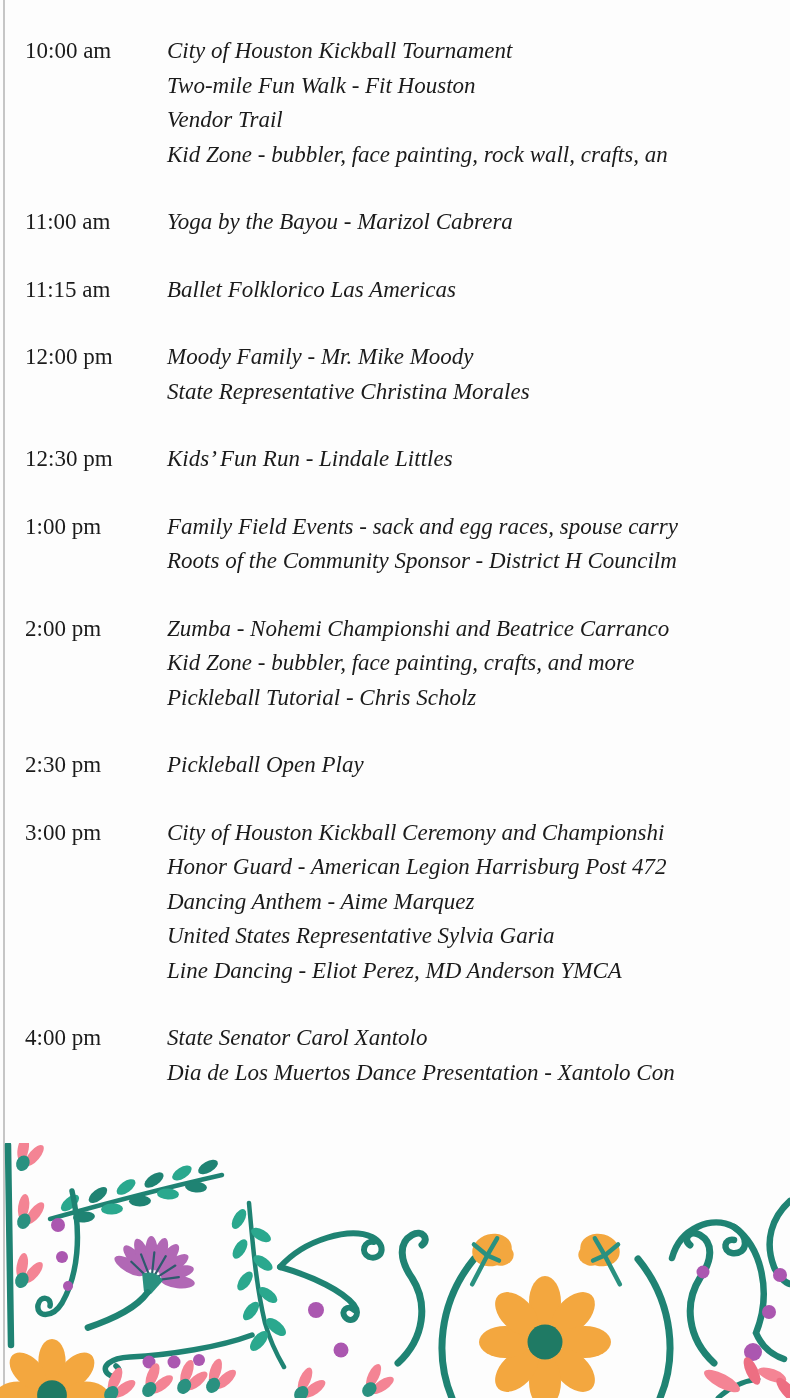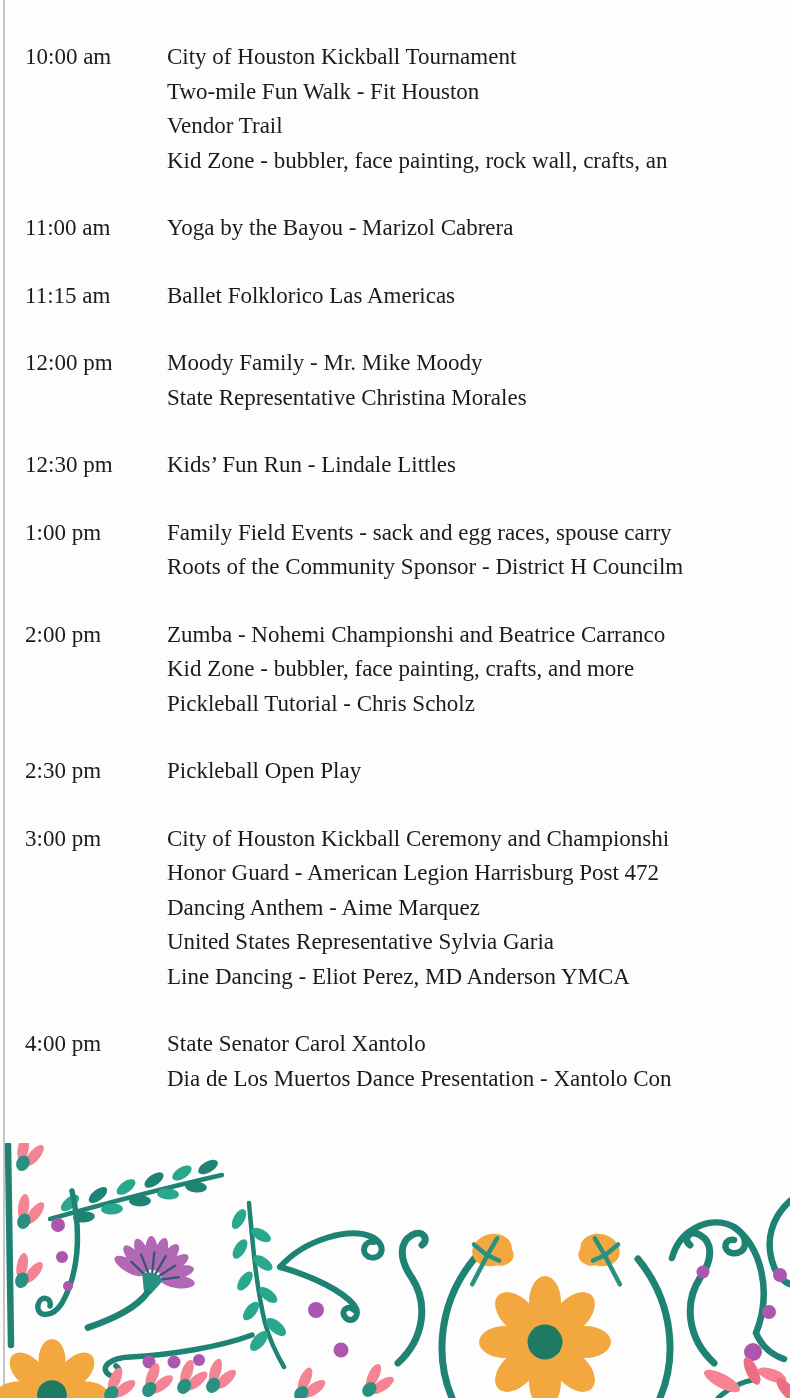--- a/index.html
+++ b/index.html
@@ -9,32 +9,32 @@
     position: relative;
     background: #fdfdfd;
     font-family: "Liberation Serif", "DejaVu Serif", serif;
   }
   .edge-line {
     position: absolute; left: 3px; top: 0;
     width: 2px; height: 100%;
     background: #c6c6c6;
   }
   .schedule {
-    position: absolute; left: 25px; top: 34px; right: 0; margin-top: 6px;
+    position: absolute; left: 25px; top: 34px; right: 0;
   }
   .row {
     display: flex;
     margin-bottom: 33px;
     color: #1b1b1b;
     font-size: 23px;
     line-height: 34.5px;
   }
   .time { flex: 0 0 142px; width: 142px; white-space: nowrap; }
   .events { flex: 1 1 auto; min-width: 0; }
-  .event-line { white-space: nowrap; }
+  .event-line { white-space: nowrap; font-style: italic; }
   .floral {
     position: absolute; left: 0; bottom: 0;
     width: 790px; height: 255px; display: block;
   }
 </style>
 </head>
 <body>
 
 <div class="edge-line"></div>
 

